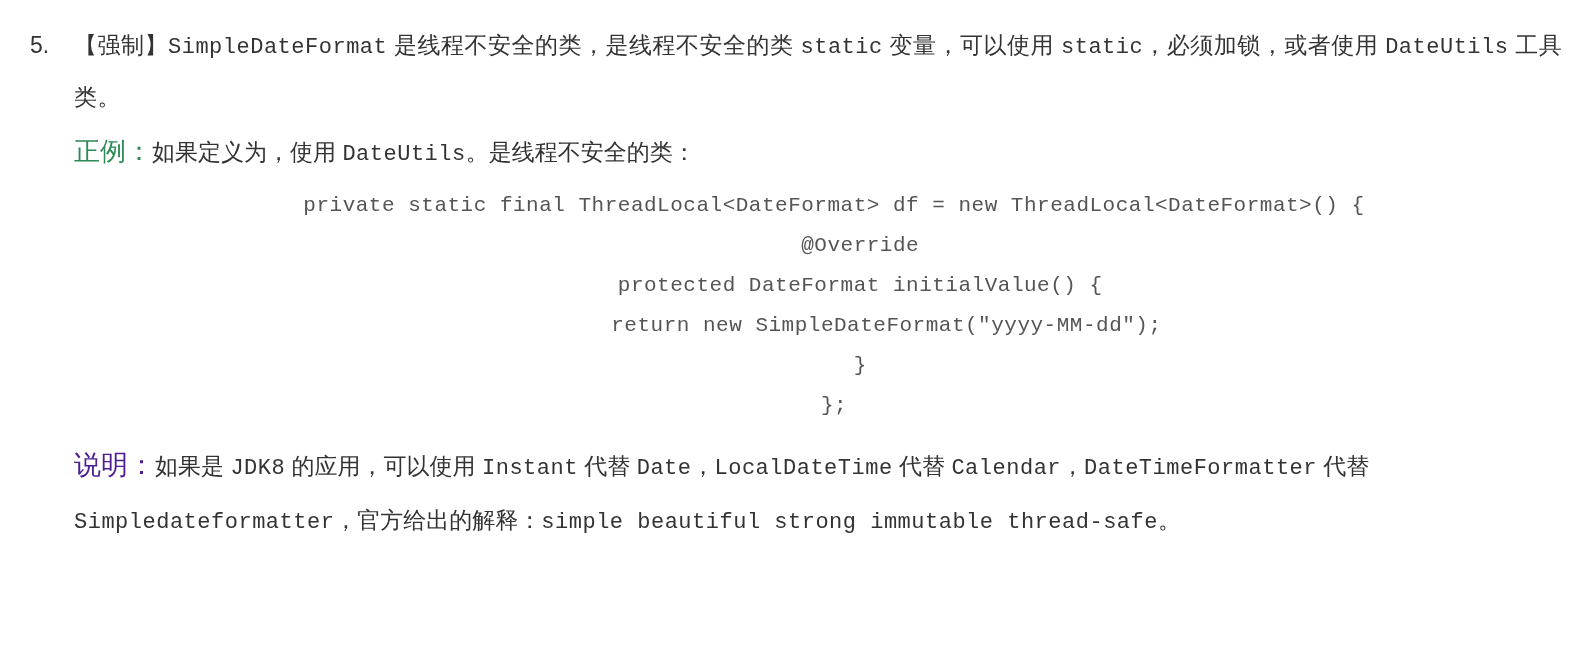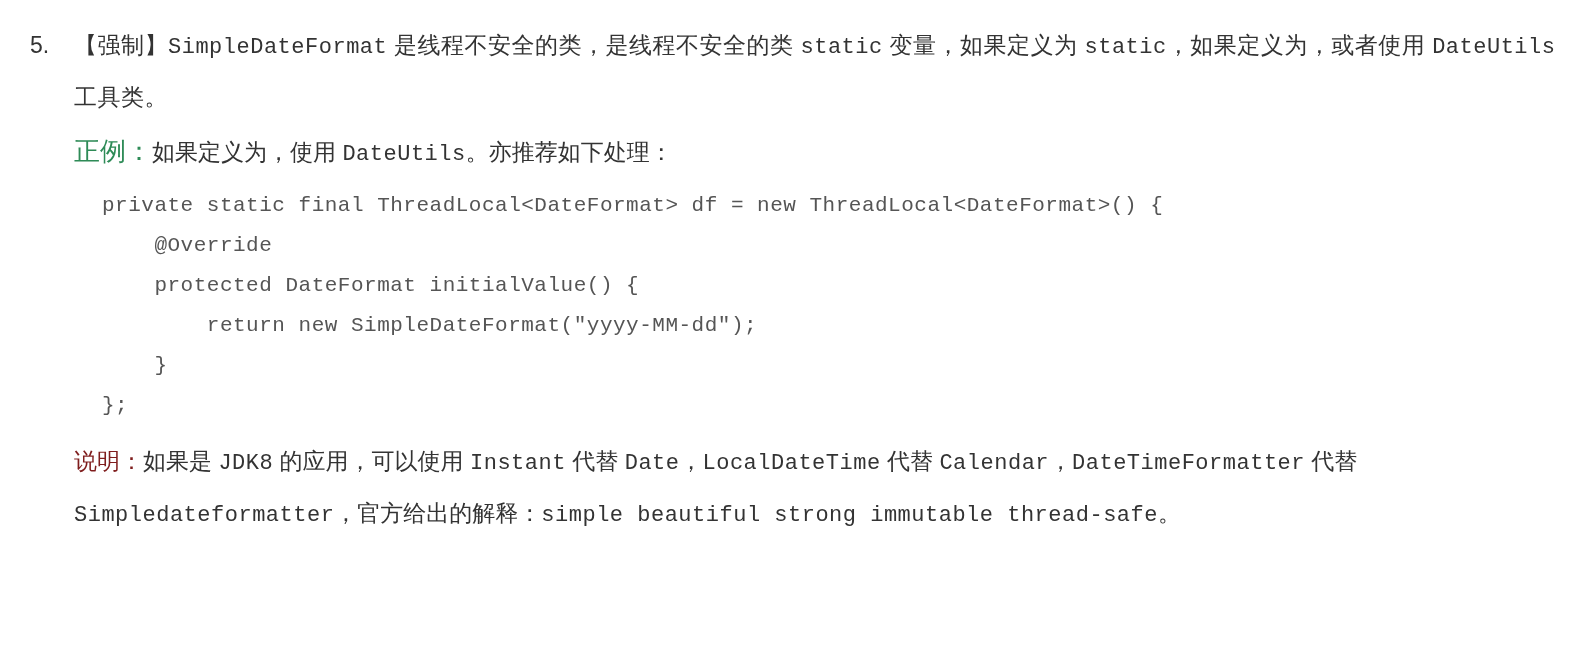--- a/index.html
+++ b/index.html
@@ -40,53 +40,54 @@
       font-family: "Consolas", "Monaco", "Courier New", monospace;
       font-size: 22px;
       letter-spacing: 0.5px;
       margin-top: 47px;
     }
     .example-label {
       color: #2e8b57;
       font-size: 26px;
     }
     .note-label {
-      color: #7f1d1d;
-      font-size: 23px;
+      color: #4c1d95;
+      font-size: 27px;
     }
     .example-text, .note-text {
       font-size: 23px;
       color: #333;
     }
     .code-block {
       font-family: "Consolas", "Monaco", "Courier New", monospace;
       font-size: 21px;
       color: #555;
       line-height: 1.9;
       white-space: pre;
       margin: 6px 0 10px 28px;
       letter-spacing: 0.5px;
+      text-align: center;
     }
     .para {
       margin-bottom: 0;
     }
   </style>
 </head>
 <body>
 
 <div class="item">
   <div class="item-number">5.</div>
   <div class="item-content">
 
     <div class="para rule-main">
-      <span class="rule-tag">【强制】</span><span class="mono">SimpleDateFormat</span><span> 是线程不安全的类，是线程不安全的类 </span><span class="mono">static</span><span> 变量，如果定义为 </span><span class="mono">static</span><span>，如果定义为，或者使用 </span><span class="mono">DateUtils</span><span> 工具类。</span>
+      <span class="rule-tag">【强制】</span><span class="mono">SimpleDateFormat</span><span> 是线程不安全的类，是线程不安全的类 </span><span class="mono">static</span><span> 变量，可以使用 </span><span class="mono">static</span><span>，必须加锁，或者使用 </span><span class="mono">DateUtils</span><span> 工具类。</span>
     </div>
 
     <div class="para example-text">
-      <span class="example-label">正例：</span><span>如果定义为，使用 </span><span class="mono">DateUtils</span><span>。亦推荐如下处理：</span>
+      <span class="example-label">正例：</span><span>如果定义为，使用 </span><span class="mono">DateUtils</span><span>。是线程不安全的类：</span>
     </div>
 
     <div class="code-block"><span>private static final ThreadLocal&lt;DateFormat&gt; df = new ThreadLocal&lt;DateFormat&gt;() {</span>
 <span>    @Override</span>
 <span>    protected DateFormat initialValue() {</span>
 <span>        return new SimpleDateFormat("yyyy-MM-dd");</span>
 <span>    }</span>
 <span>};</span></div>
 
     <div class="para note-text">

